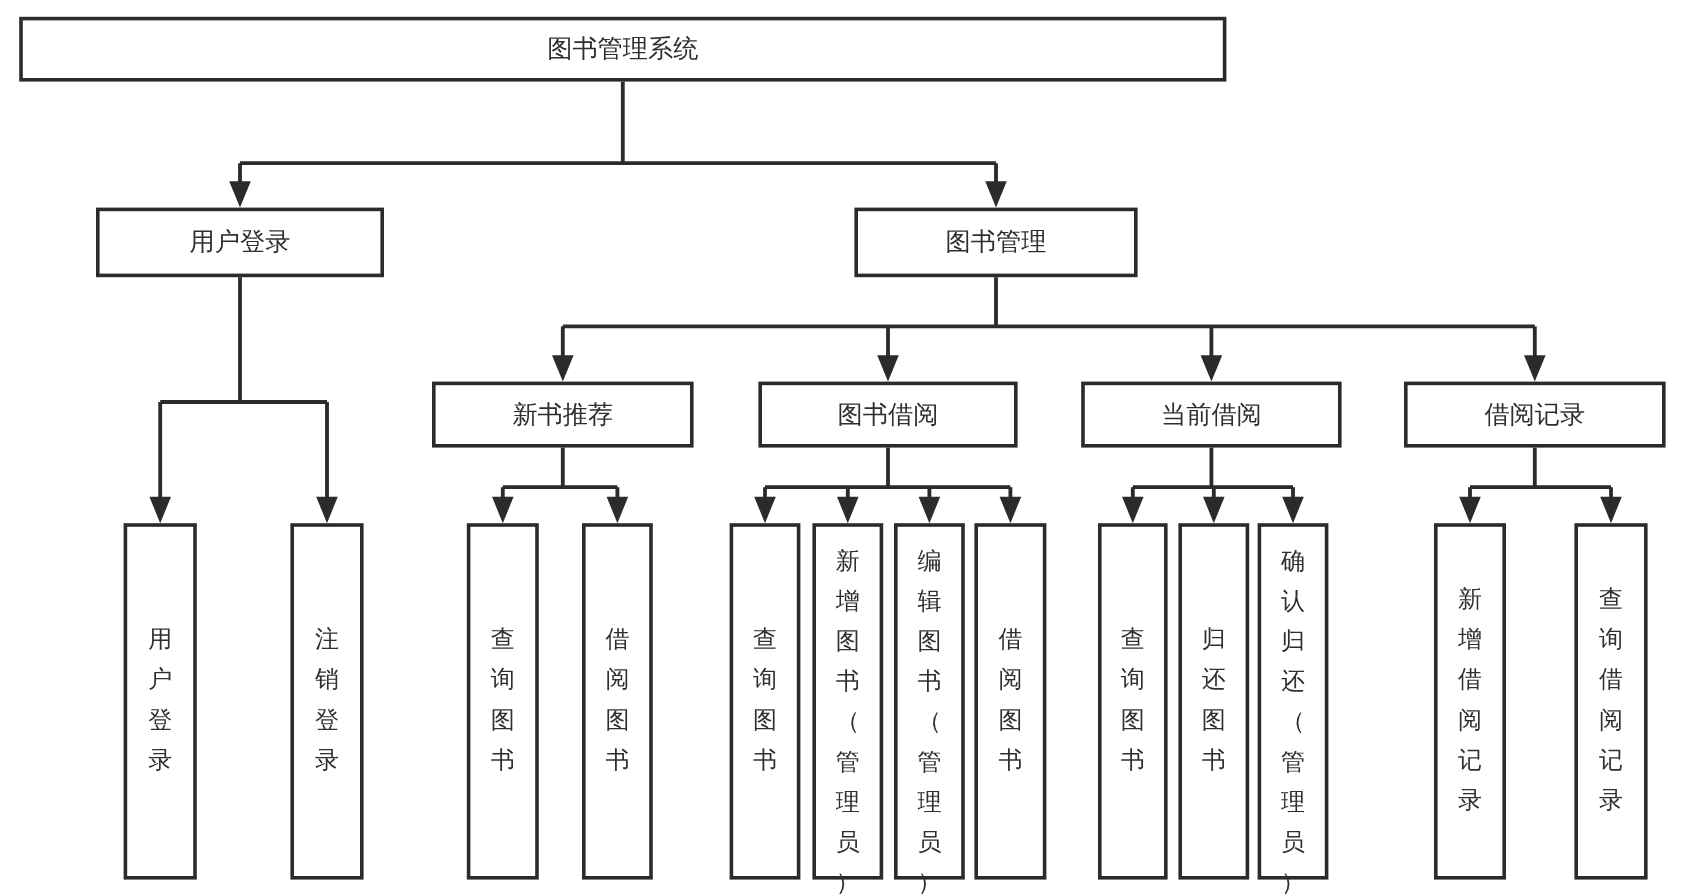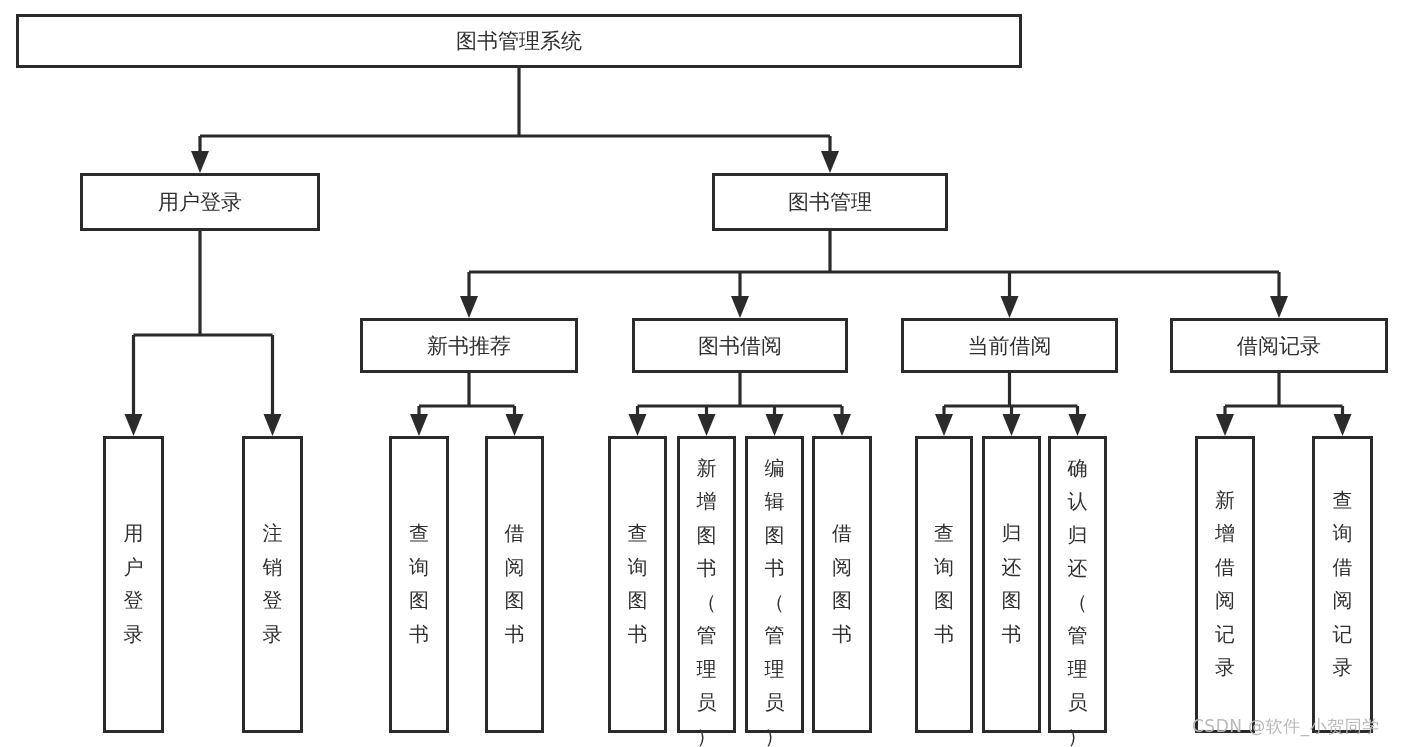--- a/index.html
+++ b/index.html
@@ -169,15 +169,14 @@
           <rect x="1196.5" y="437.5" width="57" height="294" stroke-width="3" fill="#ffffff" stroke="#2b2b2b" class="node-rect"></rect>
           <text x="1225" y="500.75" class="node-label label-v"><tspan x="1225" dy="0">新</tspan><tspan x="1225" dy="33.5">增</tspan><tspan x="1225" dy="33.5">借</tspan><tspan x="1225" dy="33.5">阅</tspan><tspan x="1225" dy="33.5">记</tspan><tspan x="1225" dy="33.5">录</tspan></text>
         </g>
         <g>
           <rect x="1313.5" y="437.5" width="58" height="294" stroke-width="3" fill="#ffffff" stroke="#2b2b2b" class="node-rect"></rect>
           <text x="1342.5" y="500.75" class="node-label label-v"><tspan x="1342.5" dy="0">查</tspan><tspan x="1342.5" dy="33.5">询</tspan><tspan x="1342.5" dy="33.5">借</tspan><tspan x="1342.5" dy="33.5">阅</tspan><tspan x="1342.5" dy="33.5">记</tspan><tspan x="1342.5" dy="33.5">录</tspan></text>
         </g>
       </g>
   </svg>
 
-  <div class="watermark" style="left: 1192px; top: 715px;">CSDN @软件_小贺同学</div>
 
 </div>
 
 </body></html>

